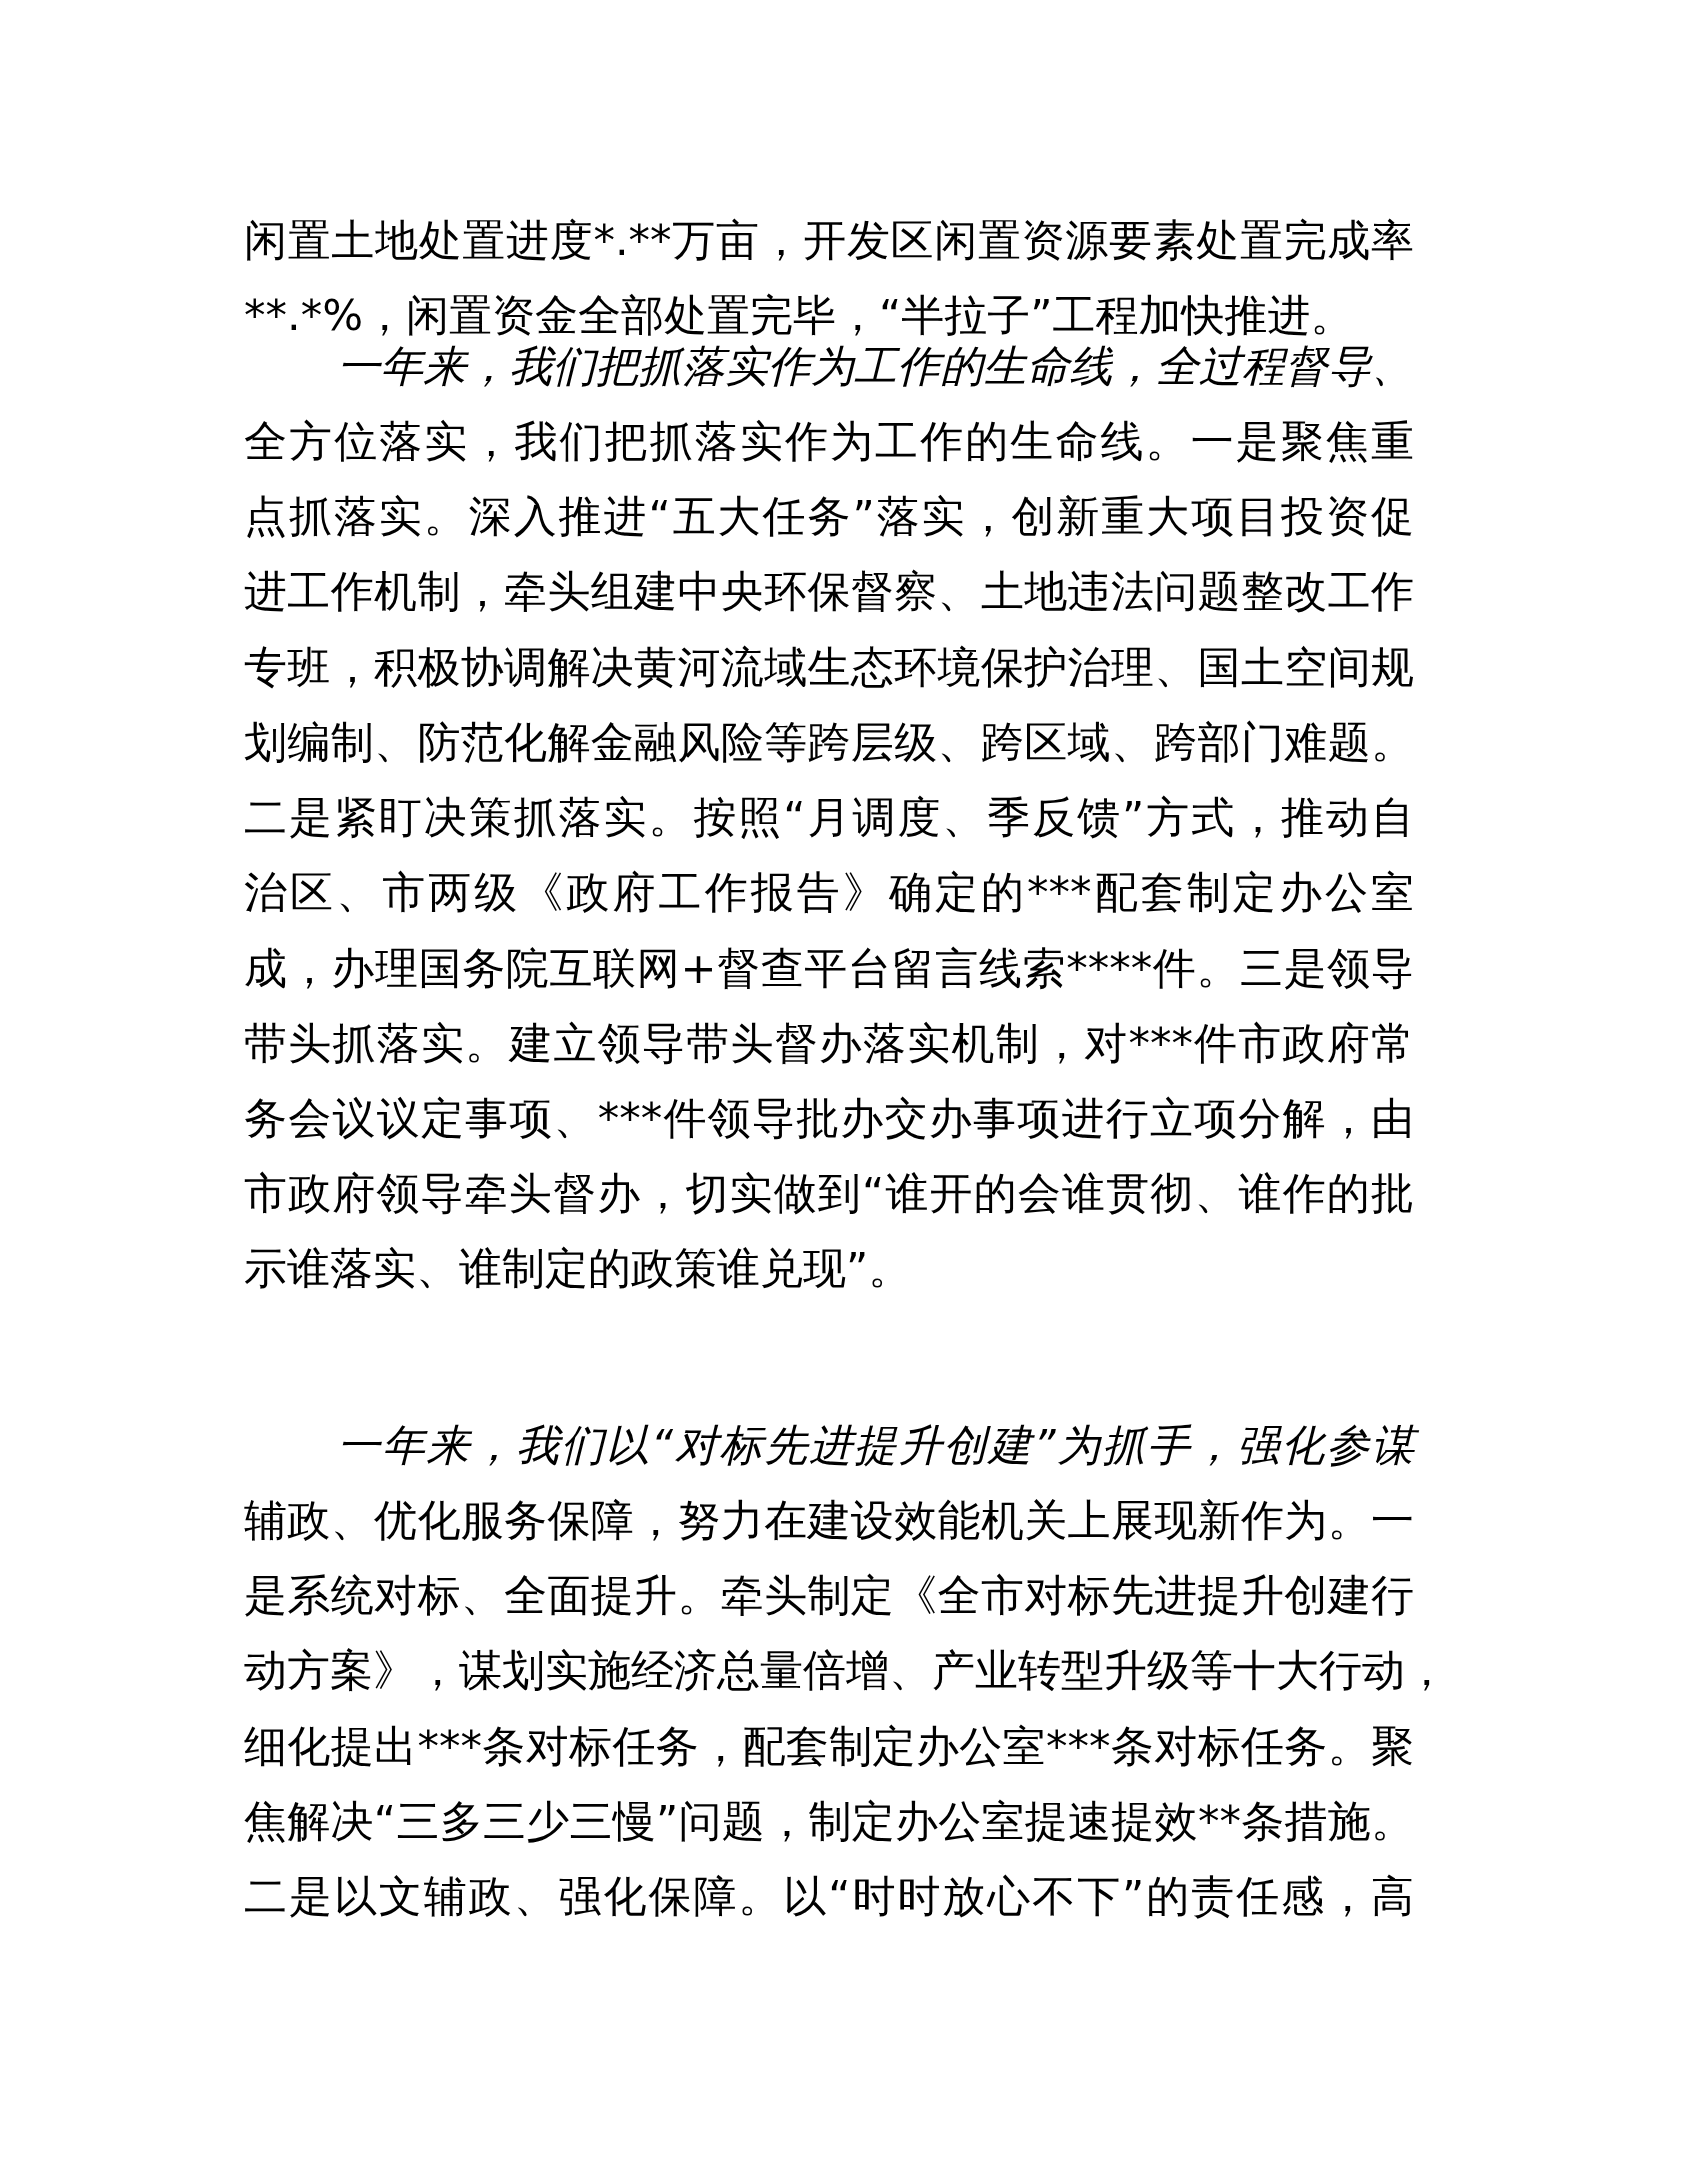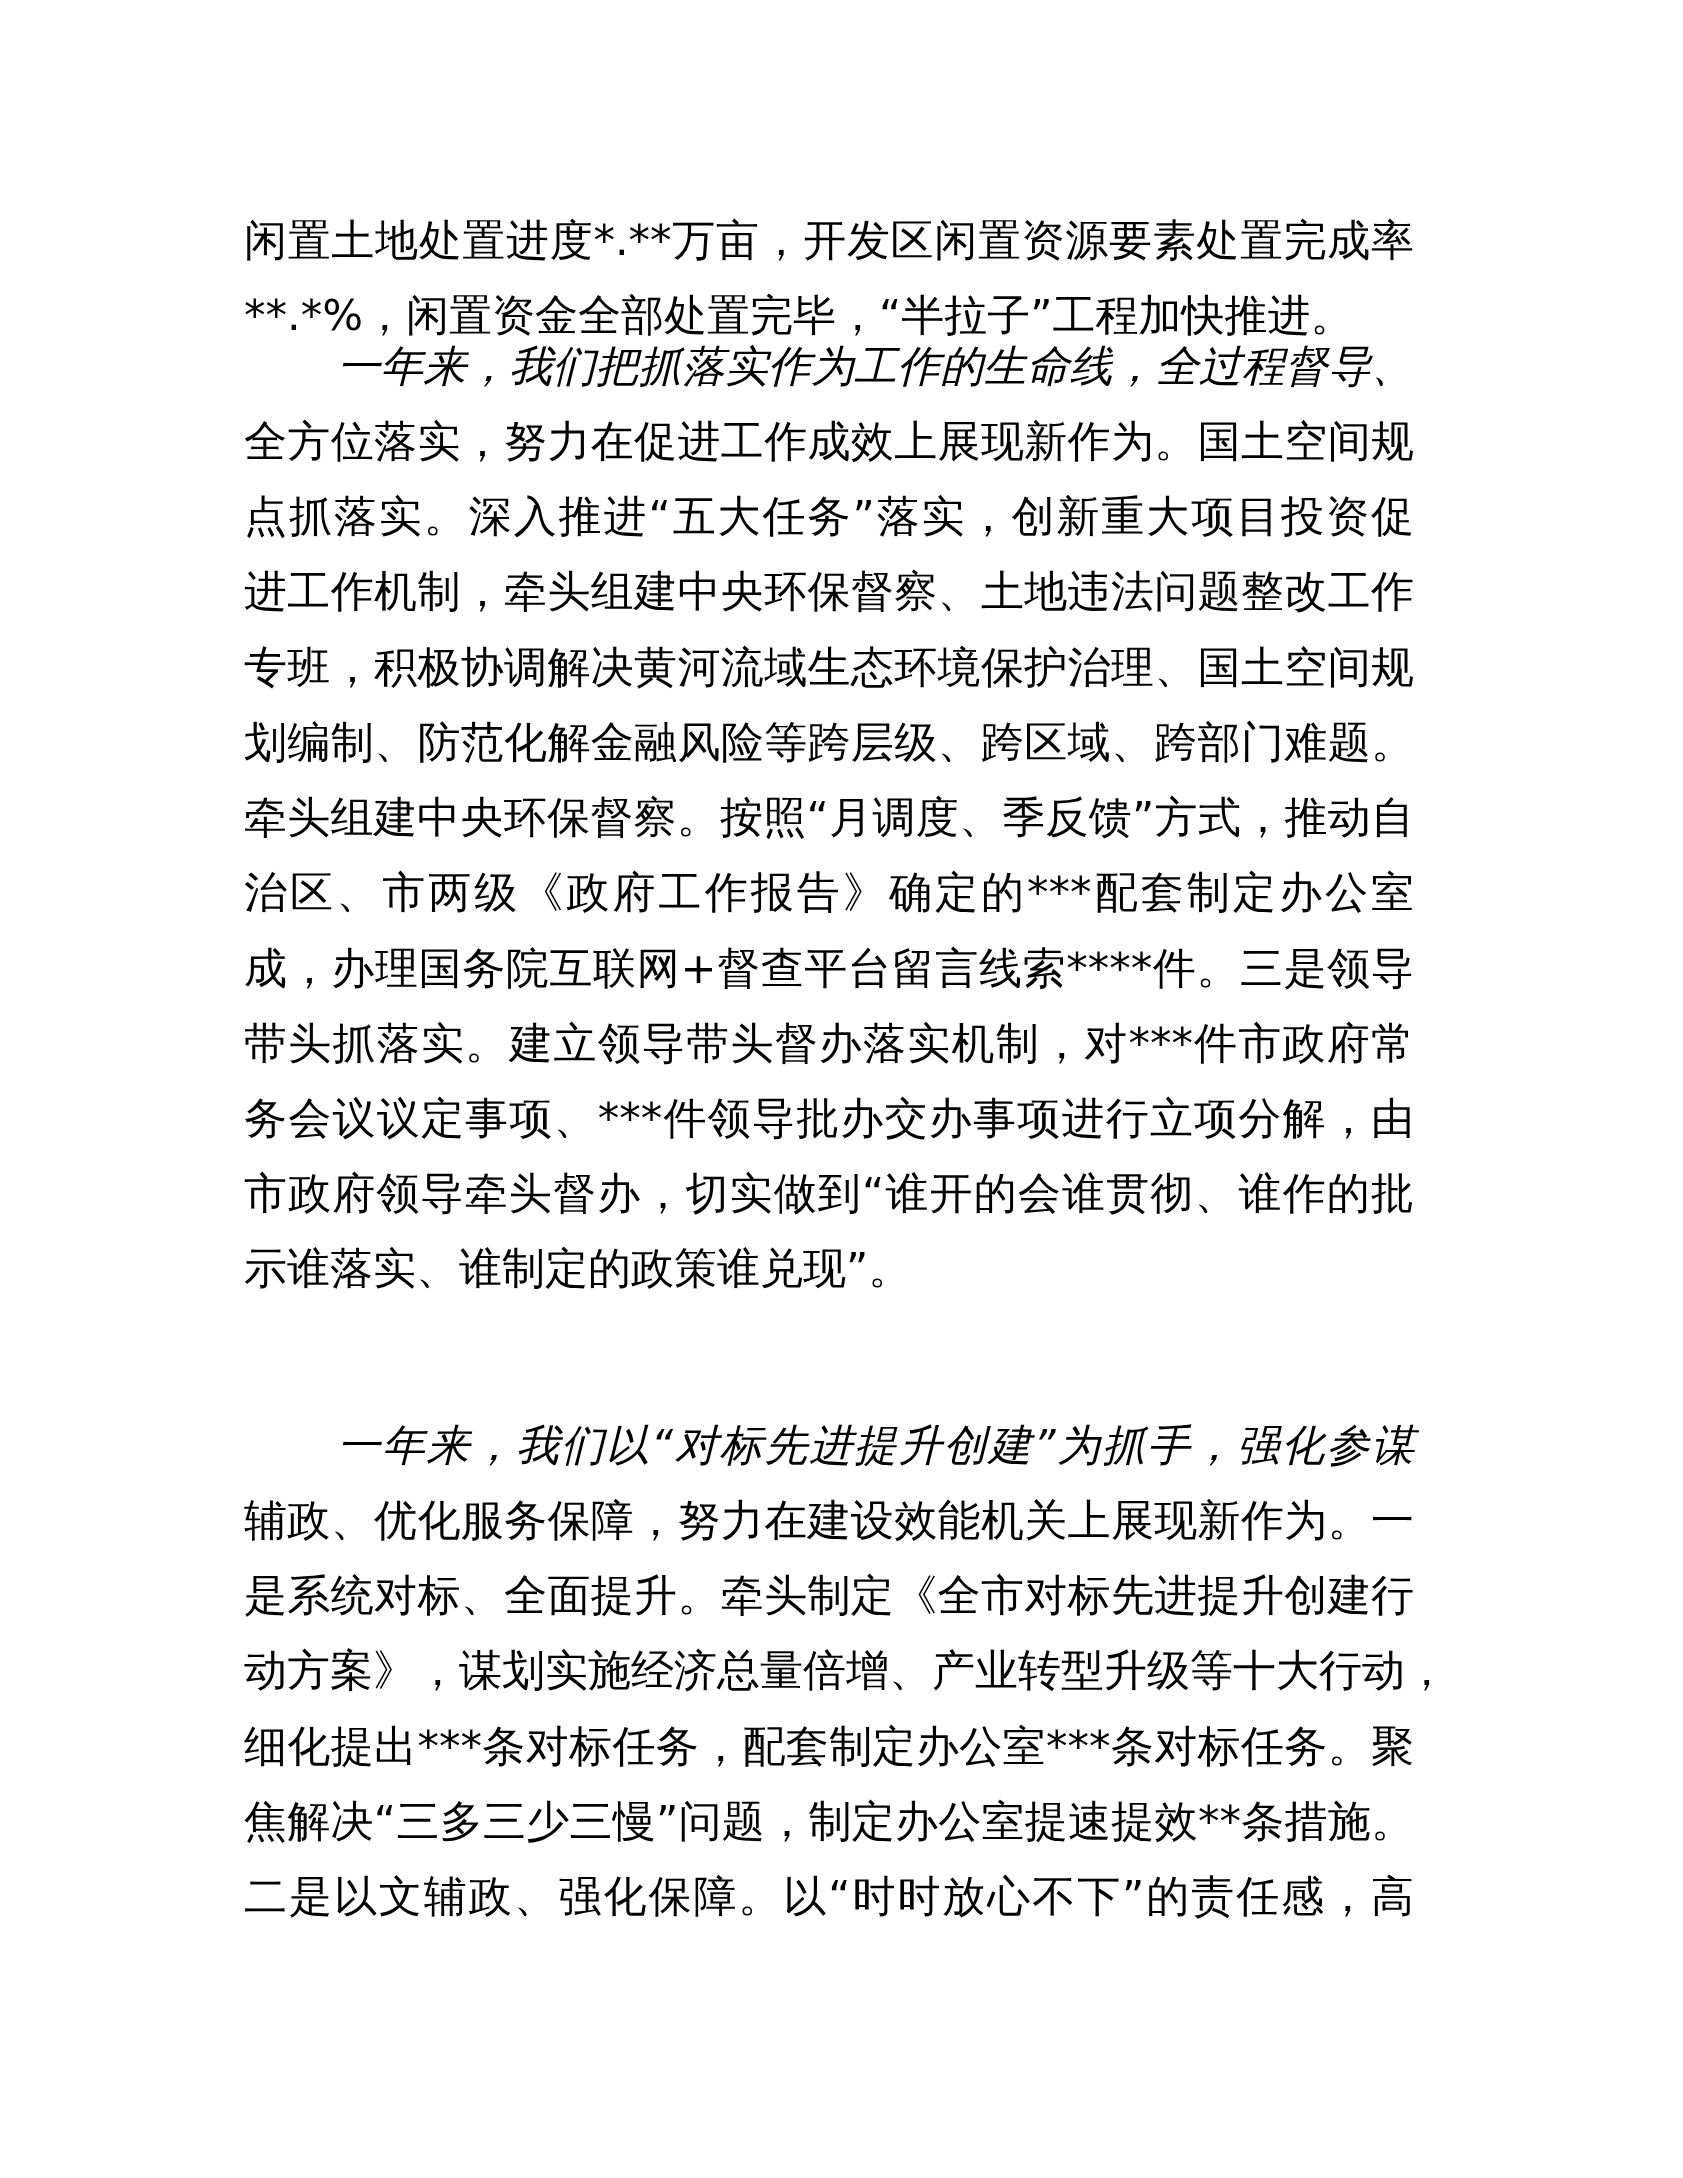--- a/index.html
+++ b/index.html
@@ -32,26 +32,26 @@
 
 <div class="page">
 
   <div>
     <div class="line" style="top:213px">闲置土地处置进度*.**万亩，开发区闲置资源要素处置完成率</div>
     <div class="line last" style="top:288px">**.*%，闲置资金全部处置完毕，“半拉子”工程加快推进。</div>
   </div>
 
   <div>
     <div class="line indent" style="top:339px">一年来，我们把抓落实作为工作的生命线，全过程督导、</div>
-    <div class="line" style="top:414px">全方位落实，努力在促进工作成效上展现新作为。国土空间规</div>
+    <div class="line" style="top:414px">全方位落实，我们把抓落实作为工作的生命线。一是聚焦重</div>
     <div class="line" style="top:489px">点抓落实。深入推进“五大任务”落实，创新重大项目投资促</div>
     <div class="line" style="top:564px">进工作机制，牵头组建中央环保督察、土地违法问题整改工作</div>
     <div class="line" style="top:640px">专班，积极协调解决黄河流域生态环境保护治理、国土空间规</div>
     <div class="line" style="top:715px">划编制、防范化解金融风险等跨层级、跨区域、跨部门难题。</div>
-    <div class="line" style="top:790px">牵头组建中央环保督察。按照“月调度、季反馈”方式，推动自</div>
+    <div class="line" style="top:790px">二是紧盯决策抓落实。按照“月调度、季反馈”方式，推动自</div>
     <div class="line" style="top:865px">治区、市两级《政府工作报告》确定的***配套制定办公室</div>
     <div class="line" style="top:941px">成，办理国务院互联网+督查平台留言线索****件。三是领导</div>
     <div class="line" style="top:1016px">带头抓落实。建立领导带头督办落实机制，对***件市政府常</div>
     <div class="line" style="top:1091px">务会议议定事项、***件领导批办交办事项进行立项分解，由</div>
     <div class="line" style="top:1166px">市政府领导牵头督办，切实做到“谁开的会谁贯彻、谁作的批</div>
     <div class="line last" style="top:1241px">示谁落实、谁制定的政策谁兑现”。</div>
   </div>
 
   <div>
     <div class="line indent" style="top:1418px">一年来，我们以“对标先进提升创建”为抓手，强化参谋</div>

